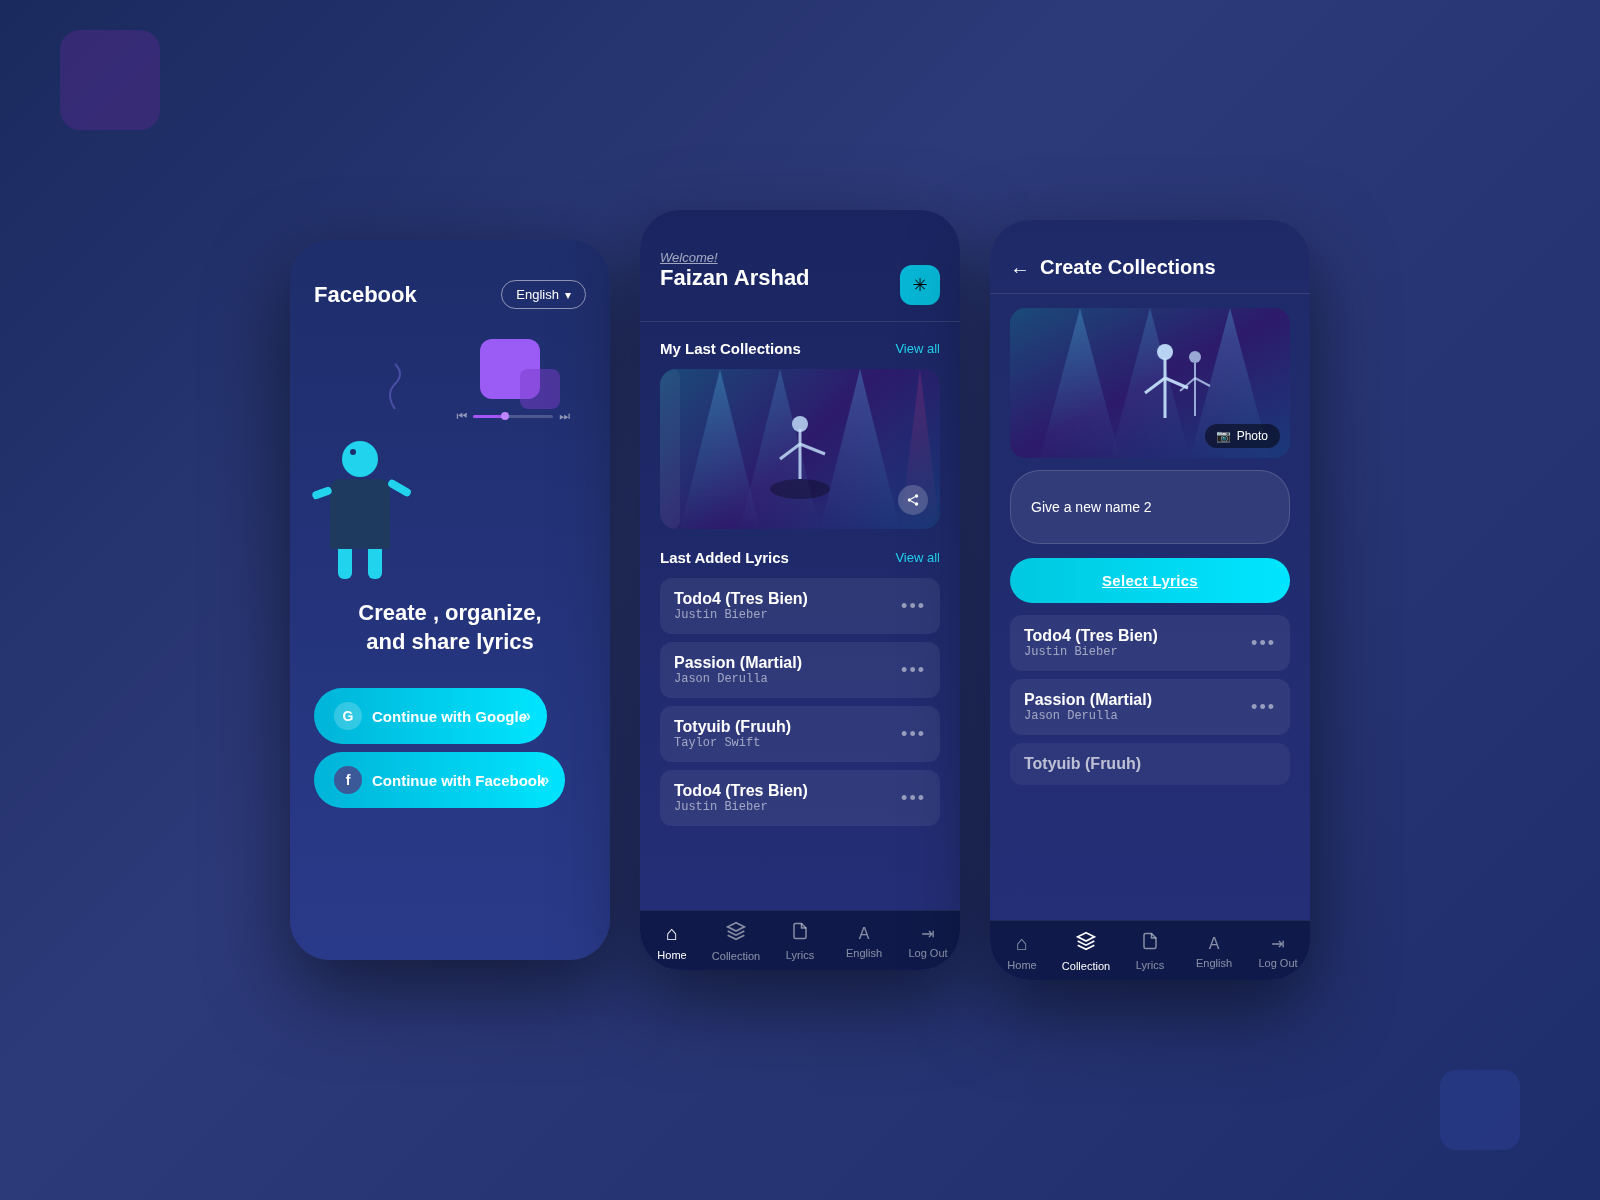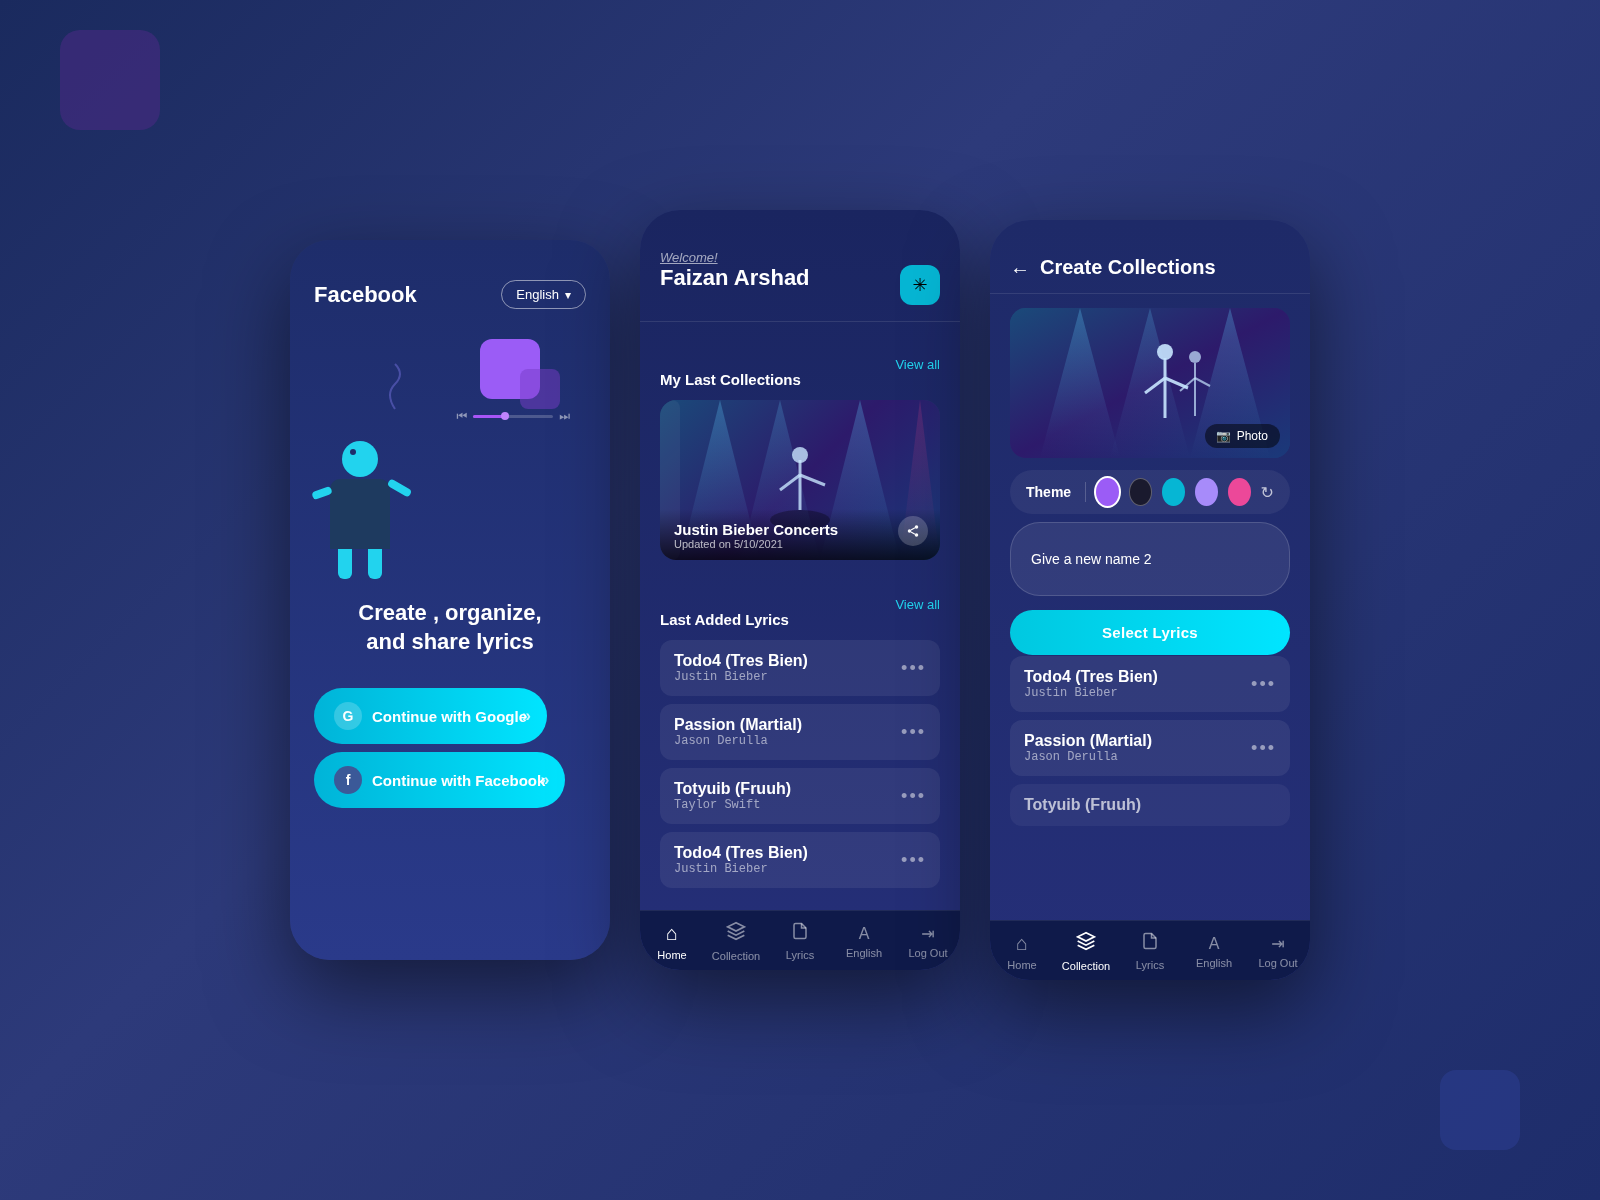--- a/index.html
+++ b/index.html
@@ -286,21 +286,20 @@
     .p2-section-header {
       display: flex;
       justify-content: space-between;
       align-items: center;
       padding: 8px 20px;
     }
     .p2-section-title {
       color: #fff;
       font-size: 15px;
       font-weight: 600;
-      margin-top: 31px;
     }
     .p2-view-all {
       color: #22d3ee;
       font-size: 13px;
       cursor: pointer;
     }
     .p2-concert-card {
       margin: 4px 20px 12px;
       border-radius: 16px;
       overflow: hidden;
@@ -489,31 +488,32 @@
       background: rgba(255,255,255,0.08);
       border: 1px solid rgba(255,255,255,0.15);
       border-radius: 30px;
       padding: 28px 20px;
       color: #fff;
       font-size: 14px;
       width: calc(100% - 40px);
     }
     
     .p3-select-lyrics-btn {
-      margin: 4px 20px 1px;
+      margin: 4px 20px 12px;
       width: calc(100% - 40px);
       background: linear-gradient(90deg, #00c8e0, #00e5ff);
       border: none;
       border-radius: 30px;
       padding: 14px;
       color: #fff;
       font-size: 15px;
       font-weight: 700;
       cursor: pointer;
       letter-spacing: 0.3px;
+      text-decoration: underline;
     }
     
     .p3-lyrics-list {
       padding: 0 20px;
       display: flex;
       flex-direction: column;
       gap: 8px;
     }
     .p3-lyrics-item {
       background: rgba(255,255,255,0.07);
@@ -636,24 +636,20 @@
           <polygon points="200,0 160,160 240,160" fill="url(#lg1)" opacity="0.4"></polygon>
           <polygon points="260,0 240,160 280,160" fill="url(#lg2)" opacity="0.3"></polygon>
 
           <ellipse cx="140" cy="120" rx="30" ry="10" fill="rgba(0,0,0,0.3)"></ellipse>
           <line x1="140" y1="60" x2="140" y2="110" stroke="rgba(200,230,255,0.8)" stroke-width="3"></line>
           <circle cx="140" cy="55" r="8" fill="rgba(200,230,255,0.8)"></circle>
           <line x1="140" y1="75" x2="120" y2="90" stroke="rgba(200,230,255,0.8)" stroke-width="3"></line>
           <line x1="140" y1="75" x2="165" y2="85" stroke="rgba(200,230,255,0.8)" stroke-width="3"></line>
         </svg>
         <div class="p2-card-peek"></div>
-      </div>
-      <div class="concert-overlay">
-        <div class="concert-title">Justin Bieber Concerts</div>
-        <div class="concert-date">Updated on 5/10/2021</div>
       </div>
       <div class="concert-share-btn">
         <svg width="14" height="14" viewBox="0 0 24 24" fill="white">
           <circle cx="18" cy="5" r="3"></circle>
             <circle cx="6" cy="12" r="3"></circle>
             <circle cx="18" cy="19" r="3"></circle>
           <line x1="8.59" y1="13.51" x2="15.42" y2="17.49" stroke="white" stroke-width="2"></line>
           <line x1="15.41" y1="6.51" x2="8.59" y2="10.49" stroke="white" stroke-width="2"></line>
         </svg>
       </div>
@@ -764,30 +760,20 @@
         <line x1="185" y1="70" x2="170" y2="83" stroke="rgba(200,230,255,0.7)" stroke-width="2"></line>
         <line x1="185" y1="70" x2="200" y2="78" stroke="rgba(200,230,255,0.7)" stroke-width="2"></line>
       </svg>
       <div class="p3-photo-btn">
         <span>📷</span>
         <span>Photo</span>
       </div>
     </div>
 
     
-    <div class="p3-theme-row">
-      <span class="p3-theme-label">Theme</span>
-      <div class="theme-divider"></div>
-      <div class="theme-color selected" style="background:#9b5cf6;"></div>
-      <div class="theme-color" style="background:#1a1a2e; border:1px solid rgba(255,255,255,0.3);"></div>
-      <div class="theme-color" style="background:#06b6d4;"></div>
-      <div class="theme-color" style="background:#a78bfa;"></div>
-      <div class="theme-color" style="background:#ec4899;"></div>
-      <div class="theme-refresh">↻</div>
-    </div>
 
     
     <input class="p3-input-field" type="text" value="Give a new name 2" style="">
 
     
     <button class="p3-select-lyrics-btn">Select Lyrics</button>
 
     
     <div class="p3-lyrics-list">
       <div class="p3-lyrics-item">

